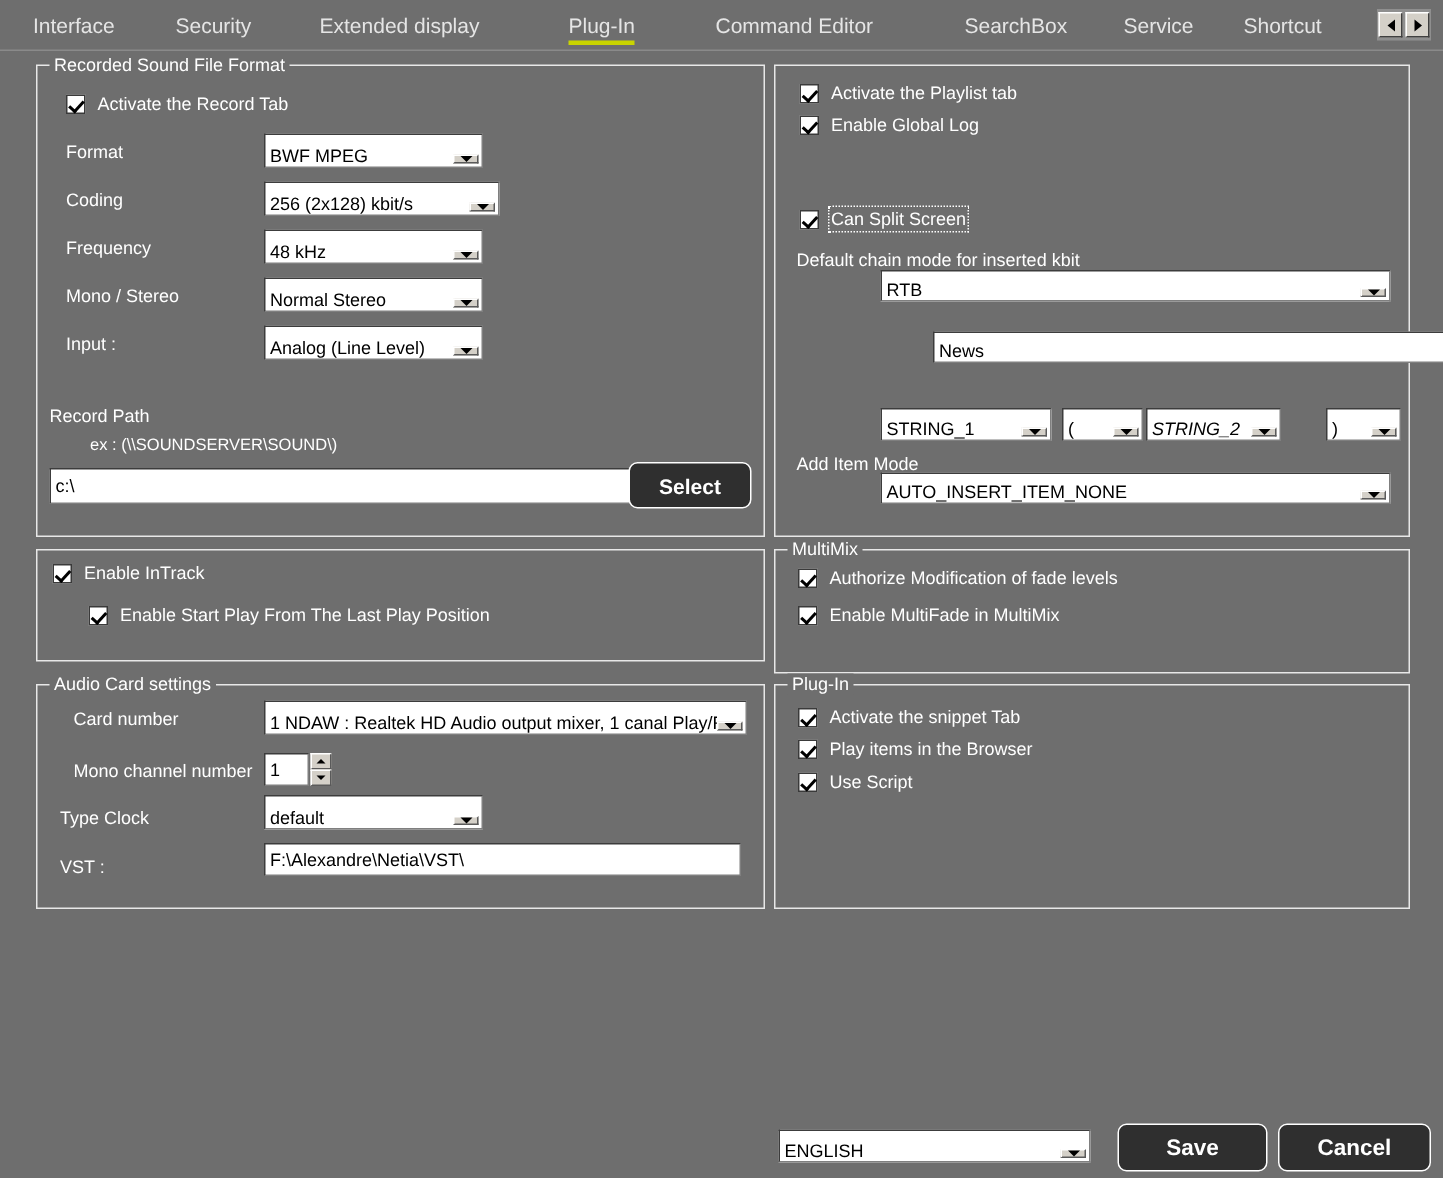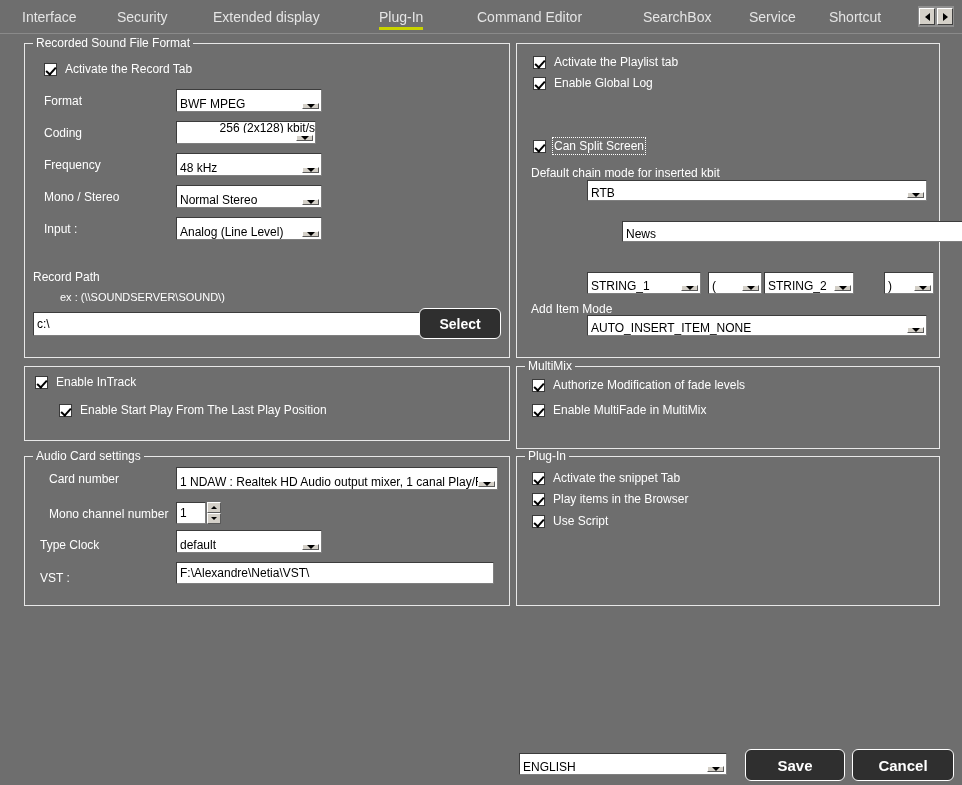--- a/index.html
+++ b/index.html
@@ -294,21 +294,21 @@
 
 <div class="lbl" style="left:44px; top:94px;">Format</div>
 <div class="combo" style="left:176px; top:89px; width:146px; height:23px;">
   <span class="ctext">BWF MPEG</span>
   <span class="cbtn">
       <span class="arr"></span>
     </span>
 </div>
 
 <div class="lbl" style="left:44px; top:126px;">Coding</div>
-<div class="combo" style="left:176px; top:121px; width:140px; height:23px;flex-direction:column;">
+<div class="combo" style="left:176px; top:121px; width:157px; height:23px;">
   <span class="ctext">256 (2x128) kbit/s</span>
   <span class="cbtn">
       <span class="arr"></span>
     </span>
 </div>
 
 <div class="lbl" style="left:44px; top:158px;">Frequency</div>
 <div class="combo" style="left:176px; top:153px; width:146px; height:23px;">
   <span class="ctext">48 kHz</span>
   <span class="cbtn">
@@ -416,21 +416,21 @@
   <span class="cbtn">
       <span class="arr"></span>
     </span>
 </div>
 <div class="combo" style="left:708px; top:272px; width:54px; height:22px;">
   <span class="ctext">(</span>
   <span class="cbtn">
       <span class="arr"></span>
     </span>
 </div>
-<div class="combo" style="left:764px; top:272px; width:90px; height:22px;">
+<div class="combo" style="left:764px; top:272px; width:90px; height:22px;font-style:italic;">
   <span class="ctext">STRING_2</span>
   <span class="cbtn">
       <span class="arr"></span>
     </span>
 </div>
 <div class="combo" style="left:884px; top:272px; width:50px; height:22px;">
   <span class="ctext">)</span>
   <span class="cbtn">
       <span class="arr"></span>
     </span>

